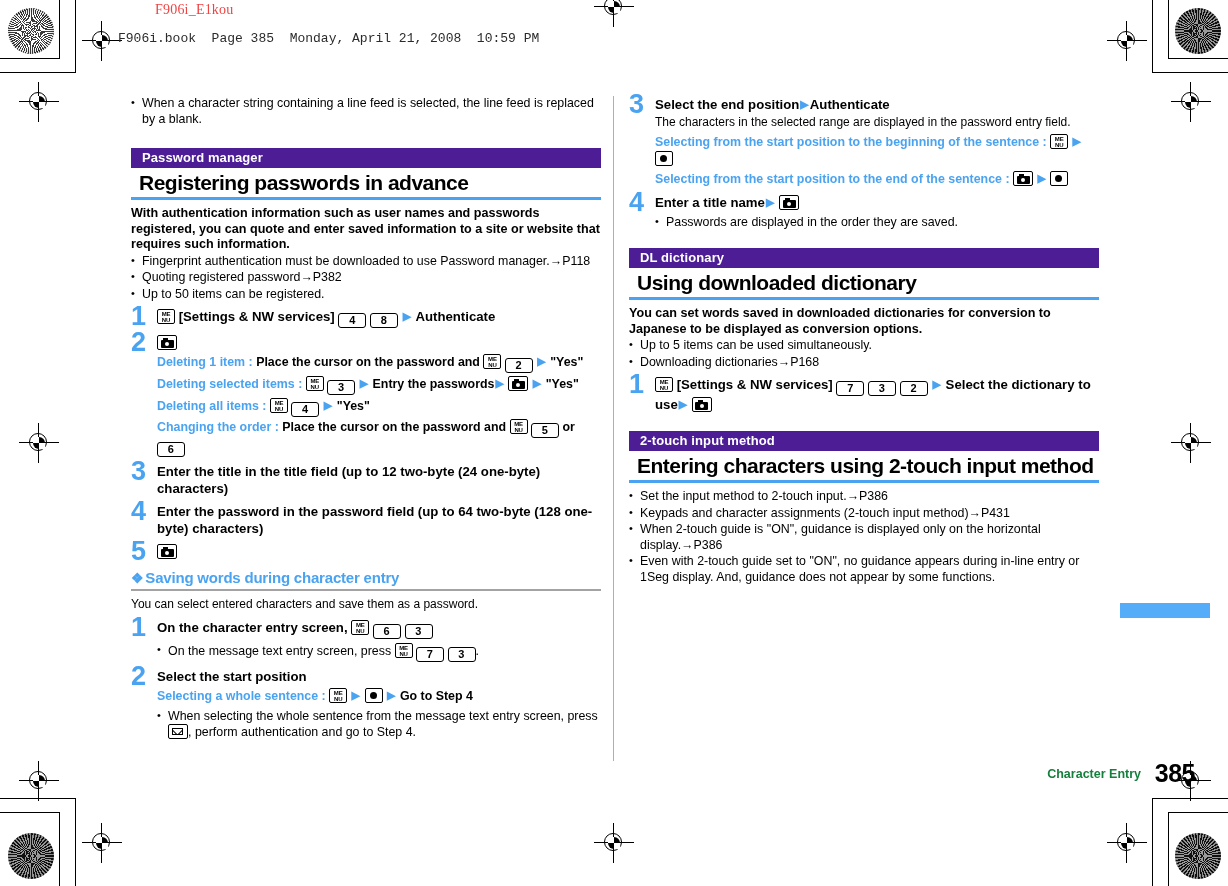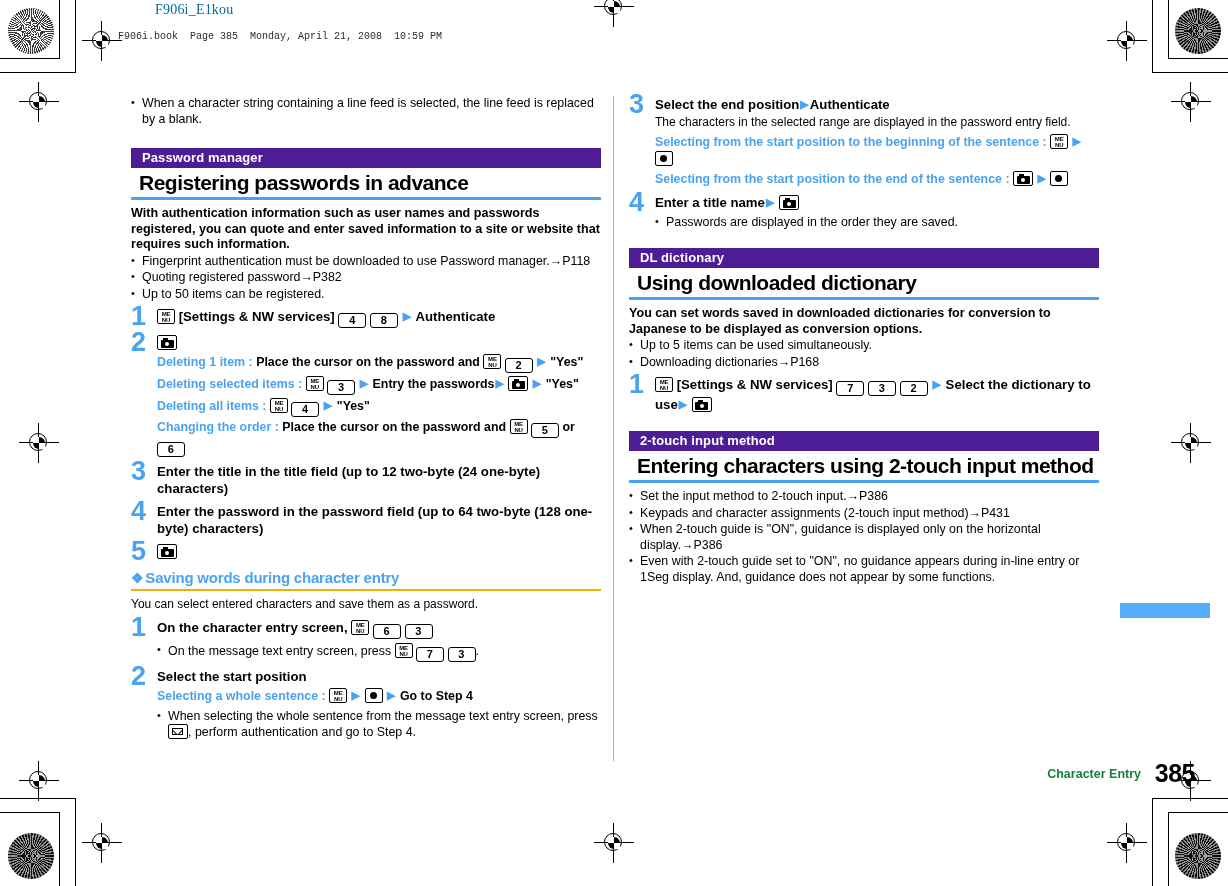--- a/index.html
+++ b/index.html
@@ -43,26 +43,26 @@
     background:
       repeating-conic-gradient(#111 0deg 4deg, #9a9a9a 4deg 8deg);
   }
 
   
   .booktitle {
     position: absolute; left: 155px; top: 2px;
     font-family: "Liberation Serif", serif;
     font-size: 14px;
     letter-spacing: 0.2px;
-    color: #0369a1;
+    color: #ef4444;
   }
   .bookline {
     position: absolute; left: 118px; top: 31px;
     font-family: "Liberation Mono", monospace;
-    font-size: 10px;
+    font-size: 13px;
     color: #2b2b2b;
     white-space: pre;
   }
 
   
   .page { position: absolute; left: 0; top: 0; width: 1228px; height: 886px; }
   .col { position: absolute; top: 96px; width: 470px; }
   .col-left { left: 131px; }
   .col-right { left: 629px; }
   .col-divider {
@@ -106,21 +106,21 @@
     font-weight: bold;
     line-height: 15.6px;
     margin-bottom: 1px;
   }
 
   .sub-head {
     color: #4aa3f0;
     font-size: 15px;
     font-weight: bold;
     letter-spacing: -0.2px;
-    border-bottom: 2px solid #eab308;
+    border-bottom: 2px solid #a3a3a3;
     padding-bottom: 1px;
     margin: 8px 0 6px 0;
     line-height: 19px;
   }
   .sub-head .diamond { margin-right: 2px; font-size: 14px; }
 
   .plain {
     font-size: 12px;
     line-height: 15.5px;
     margin-bottom: 3px;

